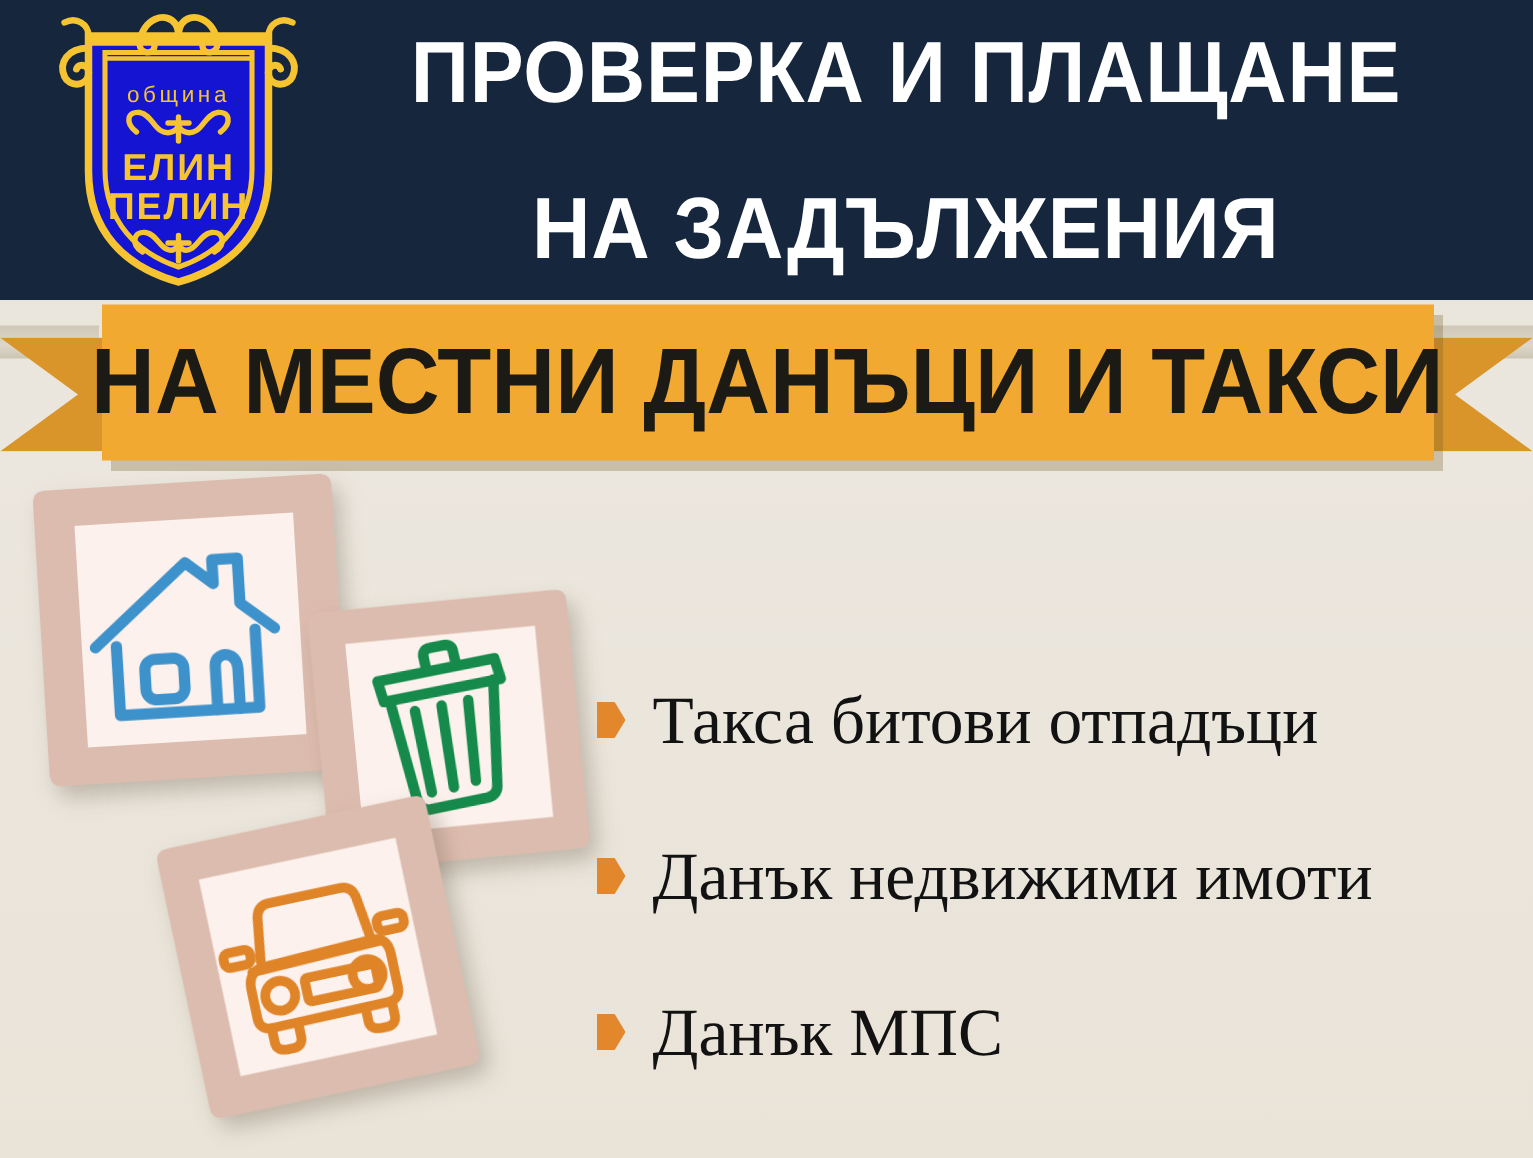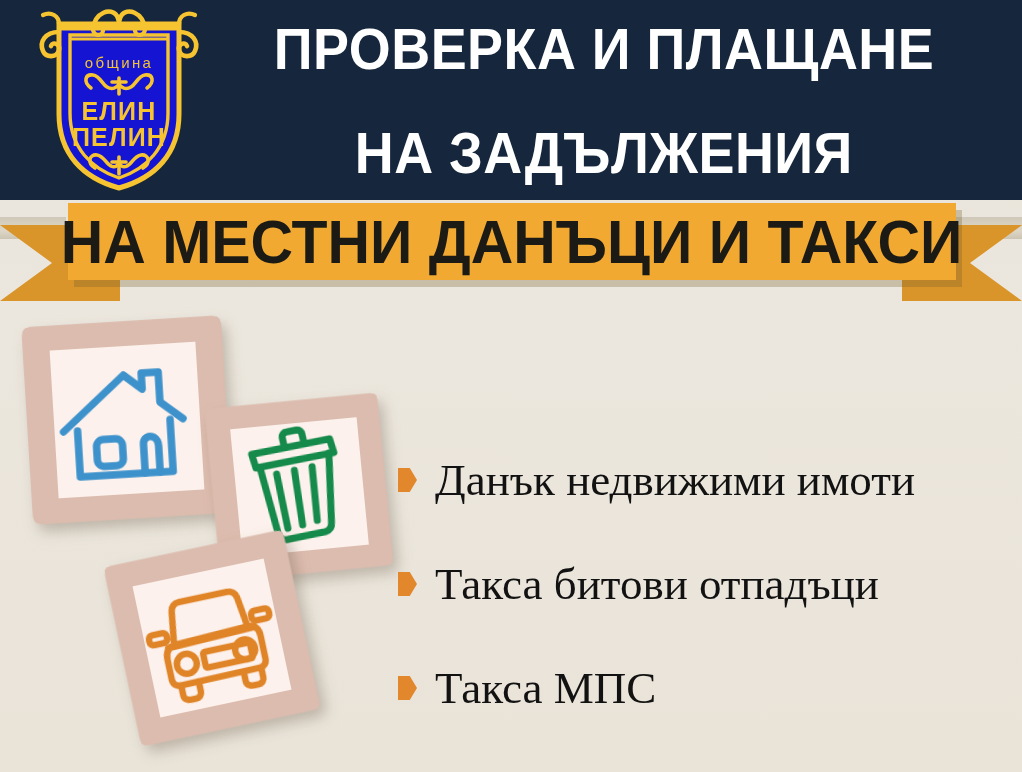--- a/index.html
+++ b/index.html
@@ -100,21 +100,21 @@
     background: linear-gradient(180deg, #cfc8b8 0%, #ded7c7 60%, #cdc5b4 100%);
   }
   .ribbon-fold.left { left: 0; }
   .ribbon-fold.right { right: 0; }
 
   .ribbon-center {
     position: absolute;
     left: 68px;
     top: 0;
     width: 888px;
-    height: 77px;
+    height: 104px;
     background: #f2a931;
     box-shadow: 6px 7px 0 rgba(120, 96, 40, 0.30);
     display: flex;
     align-items: center;
     justify-content: center;
   }
   .ribbon-center .ribbon-text {
     color: #1c1a15;
     font-family: "Liberation Sans Narrow", "Liberation Sans", sans-serif;
     font-weight: bold;
@@ -310,25 +310,25 @@
 
         <path d="M60 140 L60 150 C60 154 63 156 67 156 L72 156 C76 156 78 153 78 150 L78 140"></path>
         <path d="M124 140 L124 149 C124 153 127 155 131 155 L136 155 C140 155 142 152 142 149 L142 139"></path>
       </g>
     </svg>
   </div>
 
   <div class="bullet-list">
     <div class="bullet-row">
       <span class="bullet-marker"></span>
+      <span class="bullet-label">Такса битови отпадъци</span>
+    </div>
+    <div class="bullet-row">
+      <span class="bullet-marker"></span>
       <span class="bullet-label">Данък недвижими имоти</span>
     </div>
     <div class="bullet-row">
       <span class="bullet-marker"></span>
-      <span class="bullet-label">Такса битови отпадъци</span>
+      <span class="bullet-label">Данък МПС</span>
     </div>
-    <div class="bullet-row">
-      <span class="bullet-marker"></span>
-      <span class="bullet-label">Такса МПС</span>
-    </div>
   </div>
 
 </div>
 
 </body></html>

